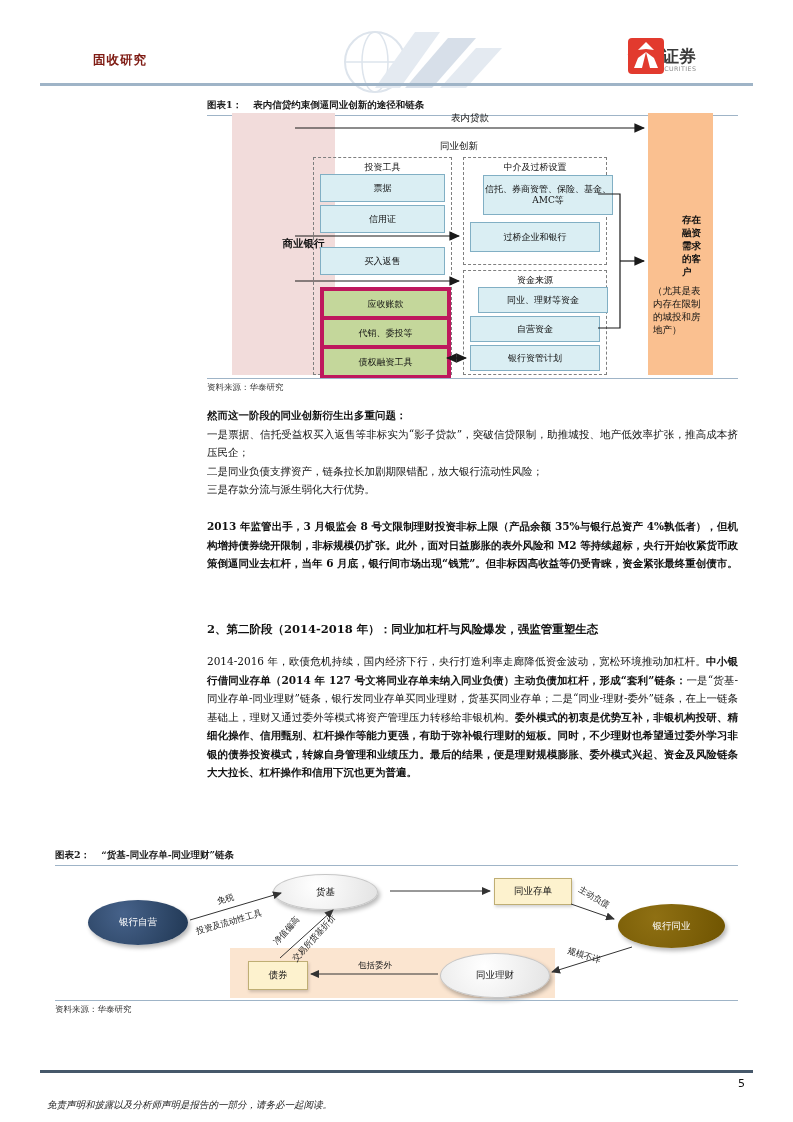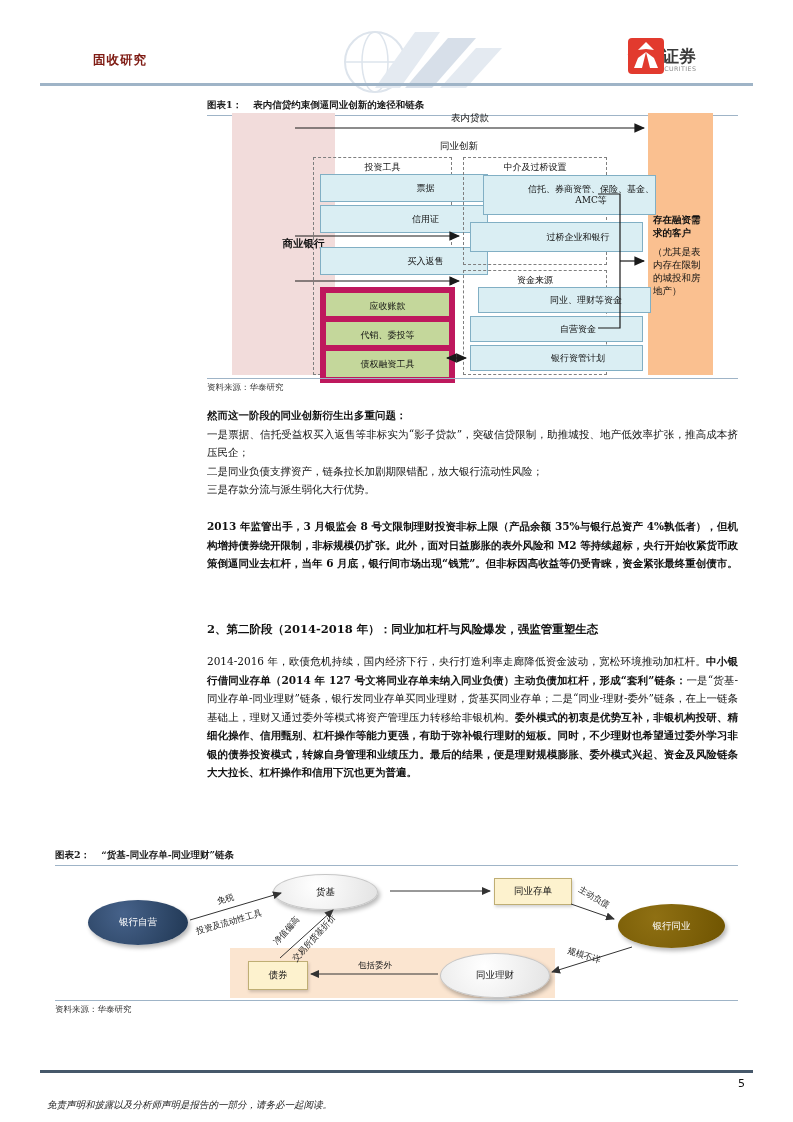--- a/index.html
+++ b/index.html
@@ -21,25 +21,25 @@
   .src-text{font-size:8.5px;color:#3a3a3a;}
   
   .f1{left:207px;top:110px;width:531px;height:268px;}
   .bigbox{display:flex;align-items:center;justify-content:center;text-align:center;}
   .pink{background:#F2DCDB;padding-left:40px;}
   .orange{background:#FAC090;}
   .pinklabel{font-size:10.5px;font-weight:bold;}
   .dashed{border:1px dashed #7F7F7F;background:transparent;}
   .grouptitle{font-size:9px;text-align:center;position:absolute;width:100%;top:3px;}
   .item{display:flex;align-items:center;justify-content:center;font-size:9px;text-align:center;line-height:11px;}
-  .blue{background:#DAEEF3;border:1px solid #81AFC4;padding-left:43px;}
-  .green{background:#C4D79B;border:6px solid #be185d;text-align:center;}
+  .blue{background:#DAEEF3;border:1px solid #81AFC4;}
+  .green{background:#C4D79B;border:4px solid #be185d;text-align:center;}
   .flowlabel{font-size:9.5px;text-align:center;}
   .orange-inner{padding:4px 5px;font-size:9.5px;line-height:13px;text-align:left;}
-  .orange-inner .b{font-weight:bold;display:block;margin-bottom:6px;}
+  .orange-inner .b{font-weight:bold;display:block;margin-bottom:6px;margin-left:29px;}
   
   .col{left:207px;width:531px;}
   .para{font-size:10.5px;line-height:18.5px;text-align:justify;}
   .b{font-weight:bold;}
   .h2{font-size:11.5px;font-weight:bold;}
   
   .f2{left:55px;top:862px;width:683px;height:140px;}
   .ellipse{border-radius:50%;display:flex;align-items:center;justify-content:center;font-size:9.5px;box-shadow:2px 3px 4px rgba(0,0,0,.28);}
   .navy{background:radial-gradient(circle at 35% 30%,#46628A,#1F3652);color:#fff;}
   .olive{background:radial-gradient(circle at 35% 30%,#8F7013,#6E5300);color:#fff;}

